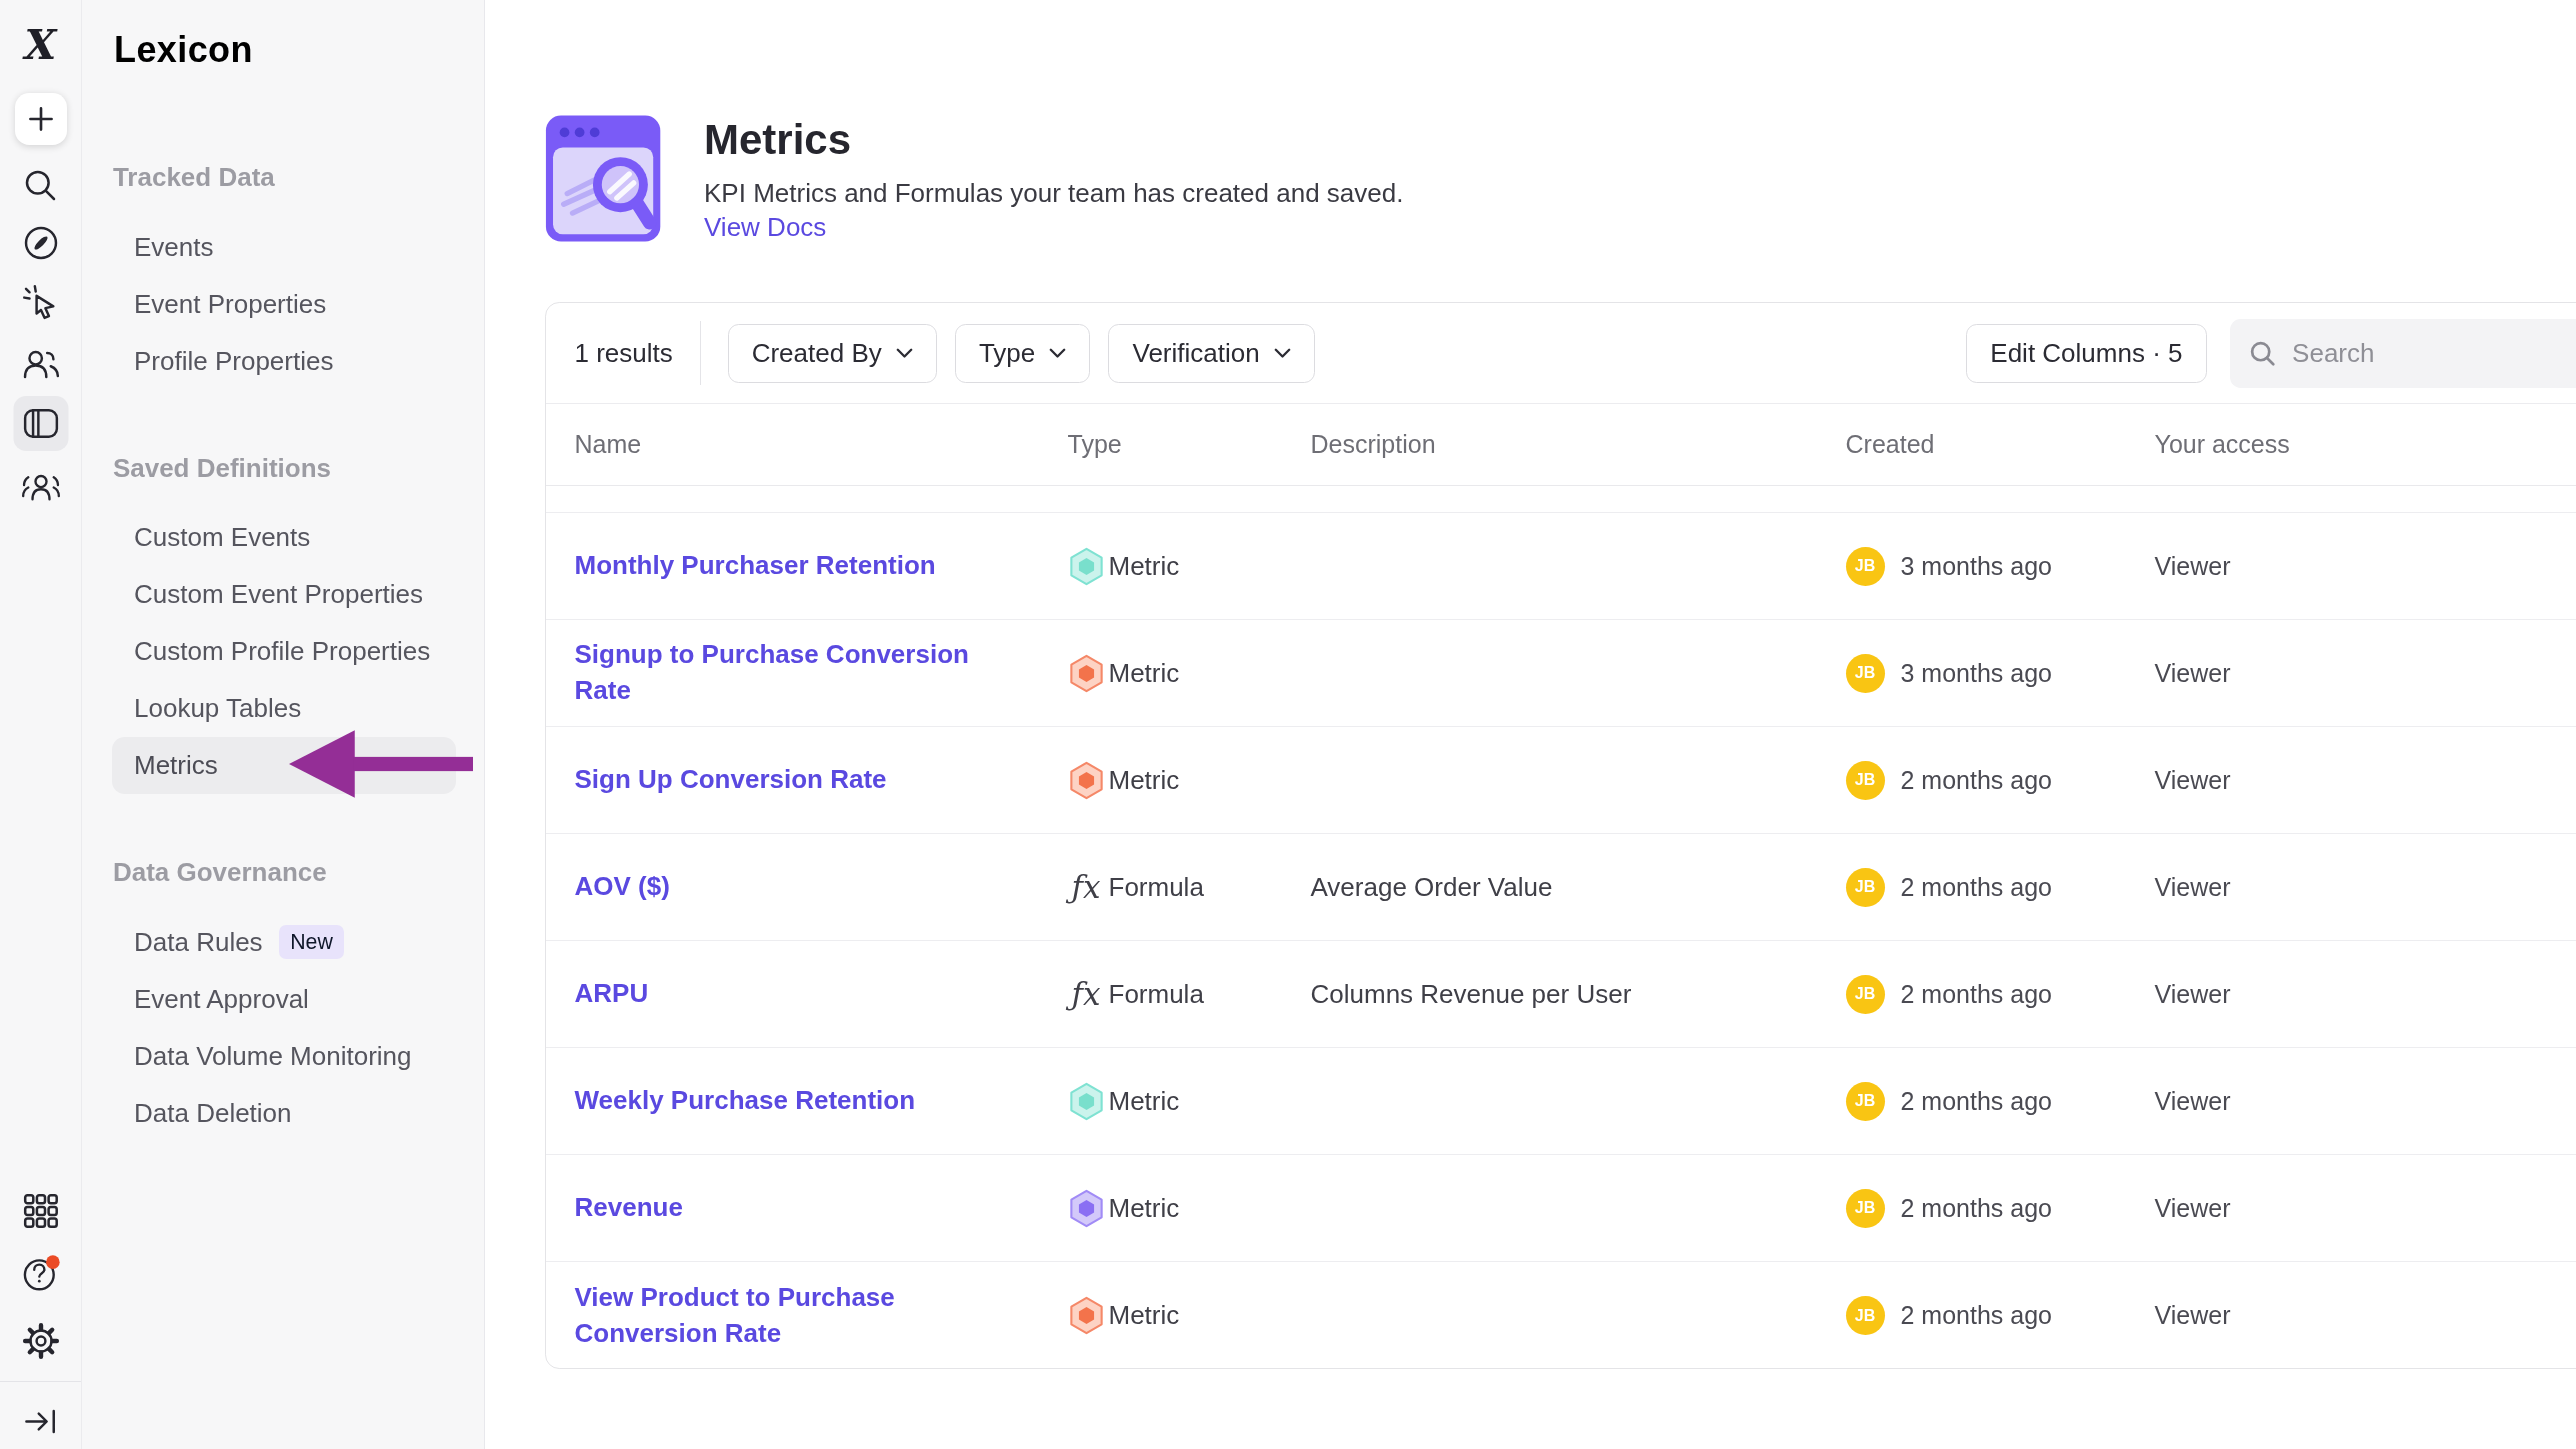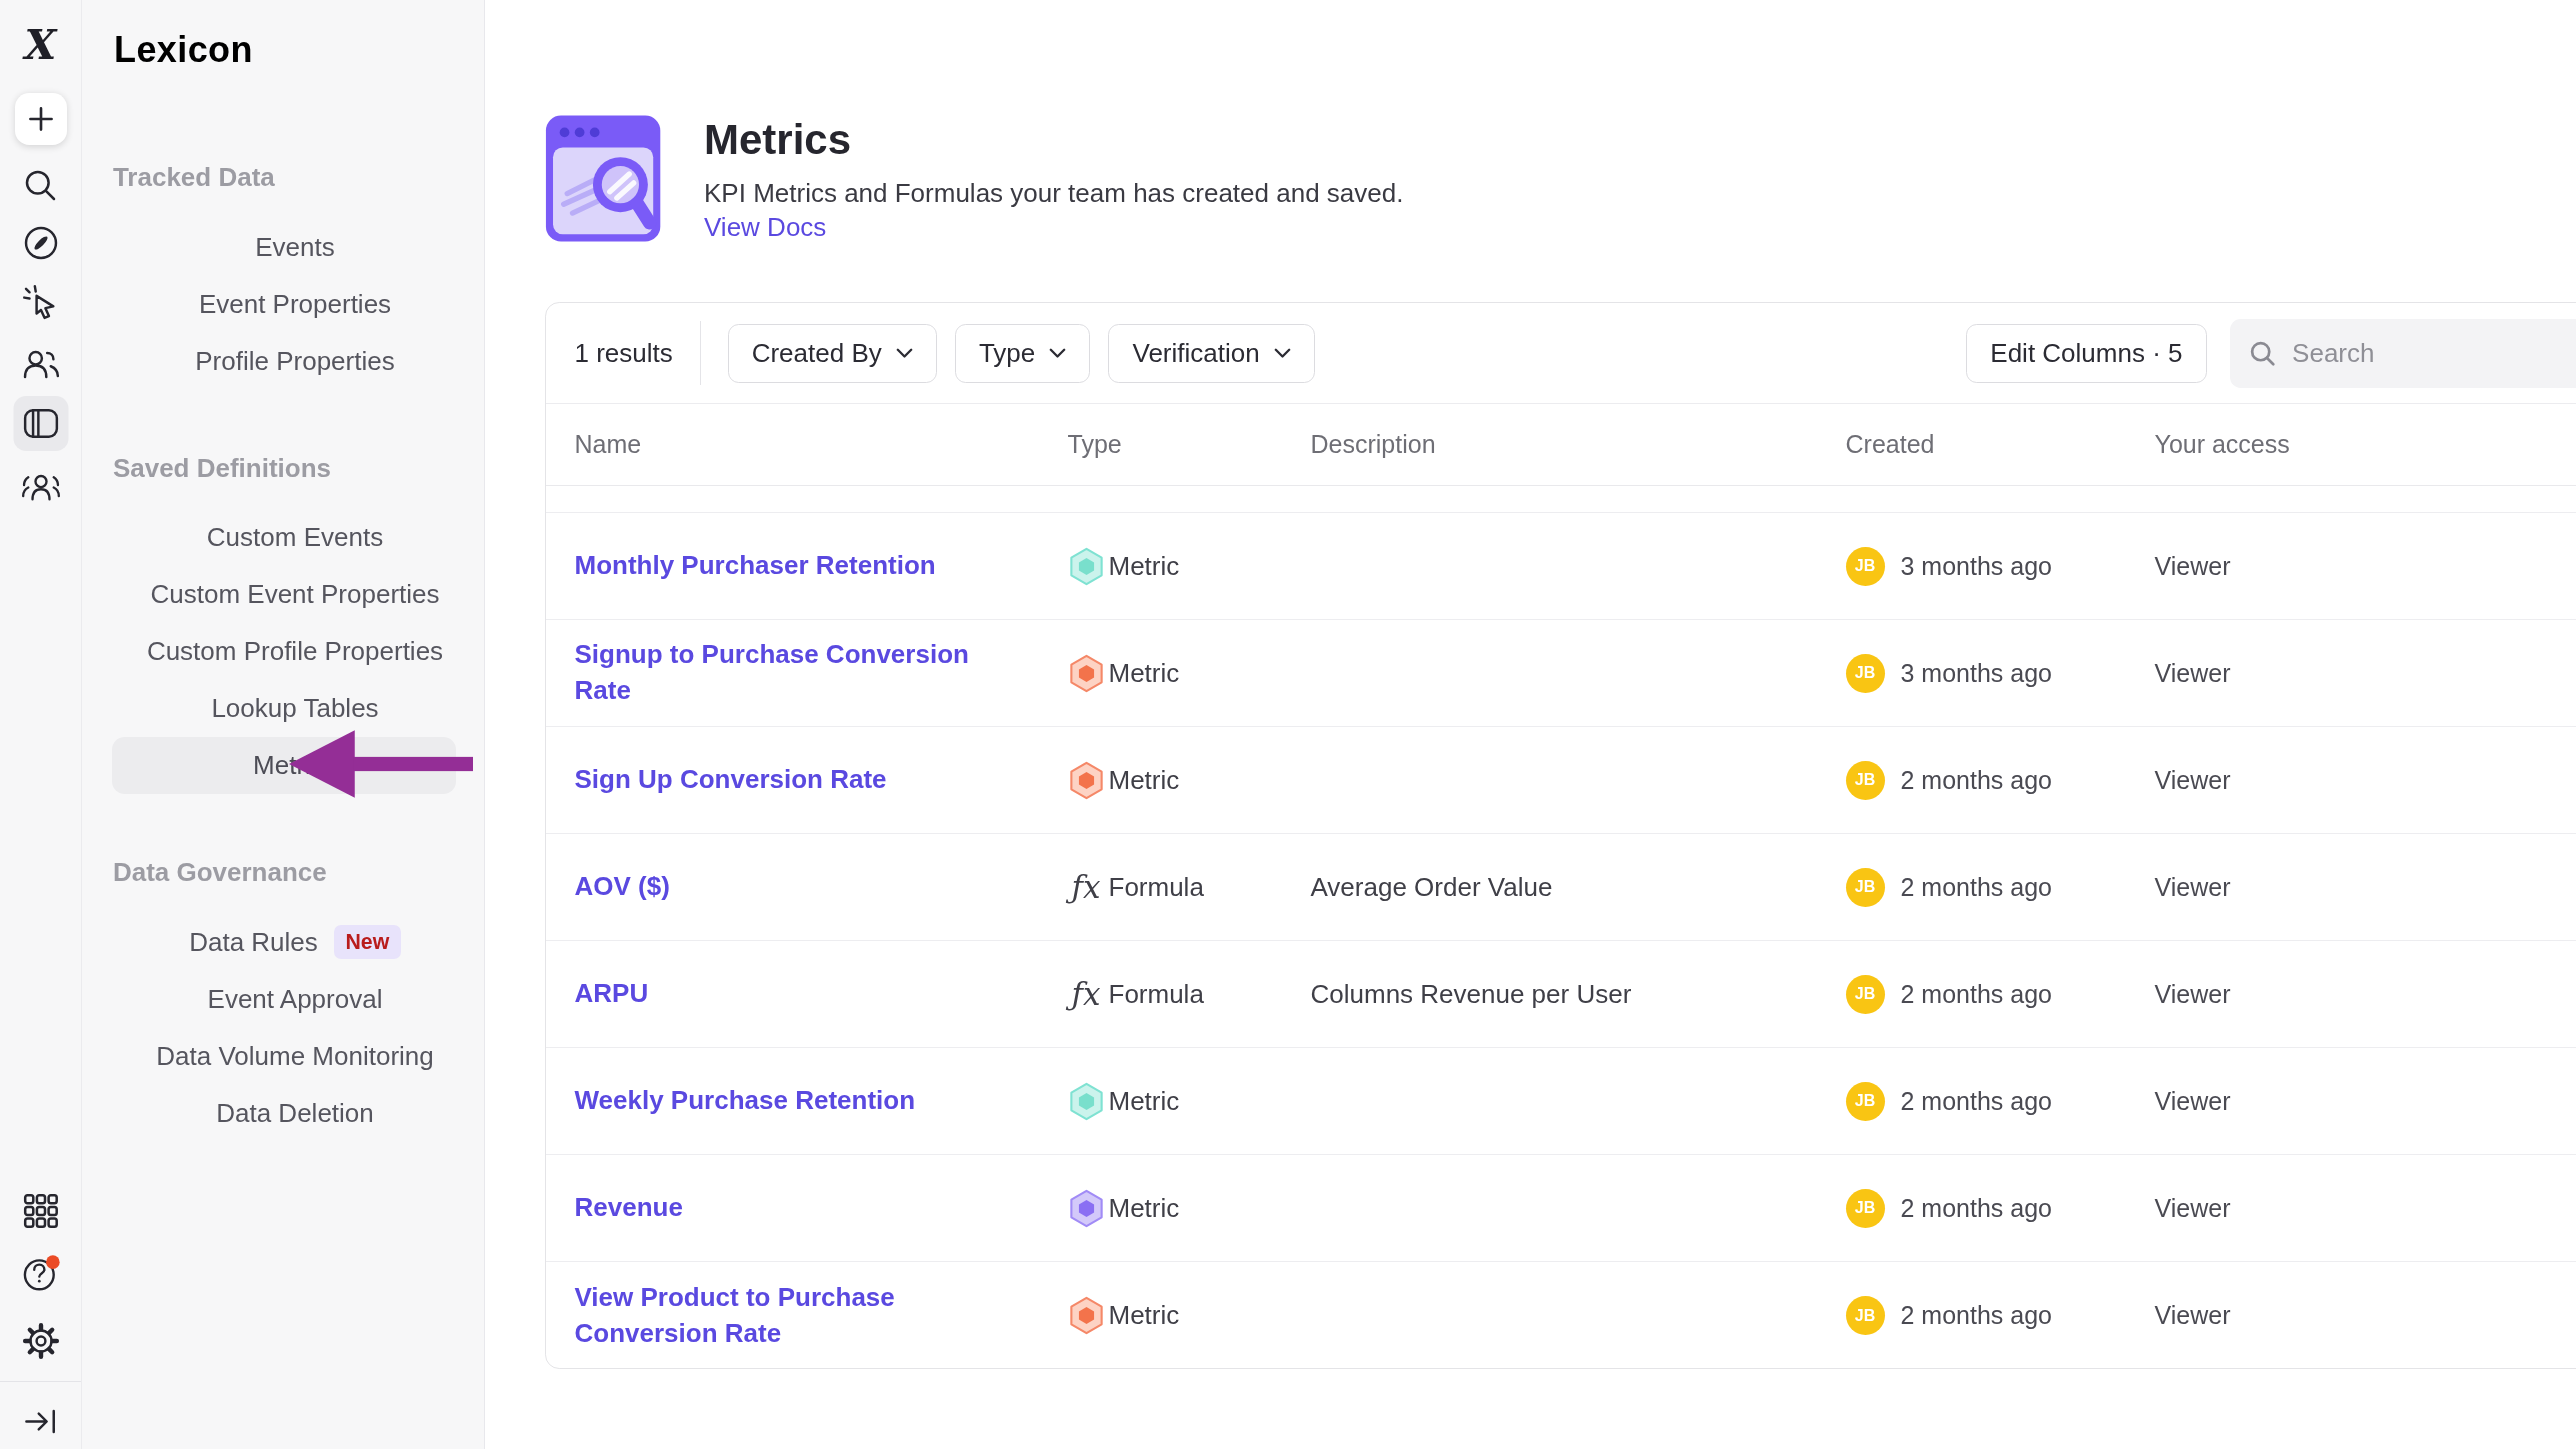--- a/index.html
+++ b/index.html
@@ -27,23 +27,23 @@
   
   .sidebar { position:relative; width:403px; height:100%; background:#f7f7f8;
              border-right:0.9px solid #e8e8ec; flex:none; z-index:2; }
   .side-title { position:absolute; top:28.5px; left:32px; font-size:36px; font-weight:700;
                 letter-spacing:0.4px; color:#000000; }
   .side-sections { position:absolute; top:149px; left:30px; right:0; }
   .side-section { margin-bottom:50px; }
   .side-header { height:57px; line-height:57px; font-size:26px; font-weight:600; color:#9c9ca3; padding-left:0.9px; }
   .side-items { margin-top:12.5px; }
   .side-item { width:344px; height:57px; display:flex; align-items:center; padding-left:22px;
-               font-size:26px; color:#55555e; border-radius:12.5px; cursor:pointer;justify-content:center; }
+               font-size:26px; color:#55555e; border-radius:12.5px; cursor:pointer; }
   .side-item.active { background:#ececee; color:#4c4c55; }
-  .badge { margin-left:16px; background:#e8e3fb; color:#b91c1c; font-size:21.3px; font-weight:700;
+  .badge { margin-left:16px; background:#e8e3fb; color:#0f172a; font-size:21.3px; font-weight:400;
            padding:4.4px 11.6px; border-radius:7.1px; }
 
   
   .main { position:relative; flex:1; background:#fff; overflow:hidden; }
   .page-icon { position:absolute; left:59px; top:112px; }
   .page-title { position:absolute; left:219px; top:116px; font-size:42px; font-weight:700; color:#26262e; }
   .page-sub { position:absolute; left:219px; top:178px; font-size:26px; color:#3a3a42; }
   .page-link { position:absolute; left:219px; top:212px; font-size:26px; color:#5a49e0; font-weight:500; cursor:pointer; }
 
   .card { position:absolute; left:60px; top:302px; right:-39px; height:1067px;

